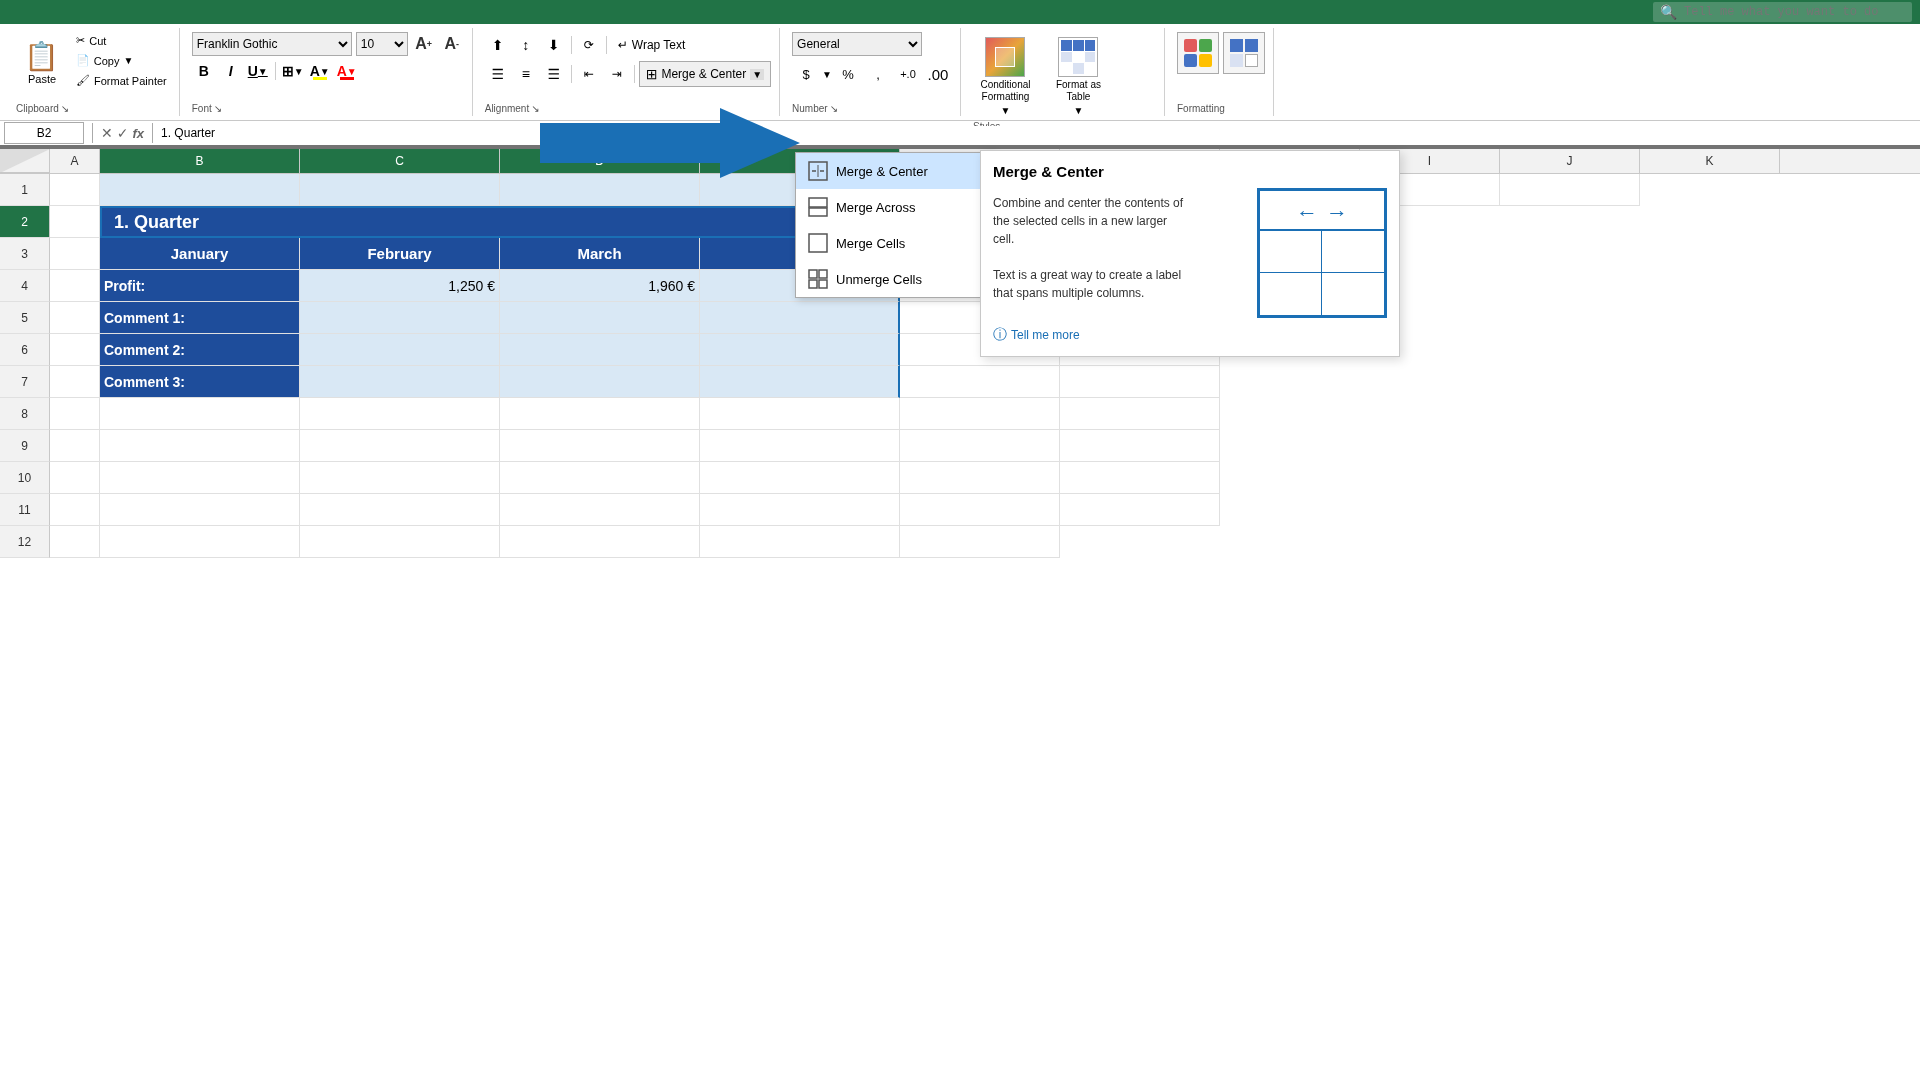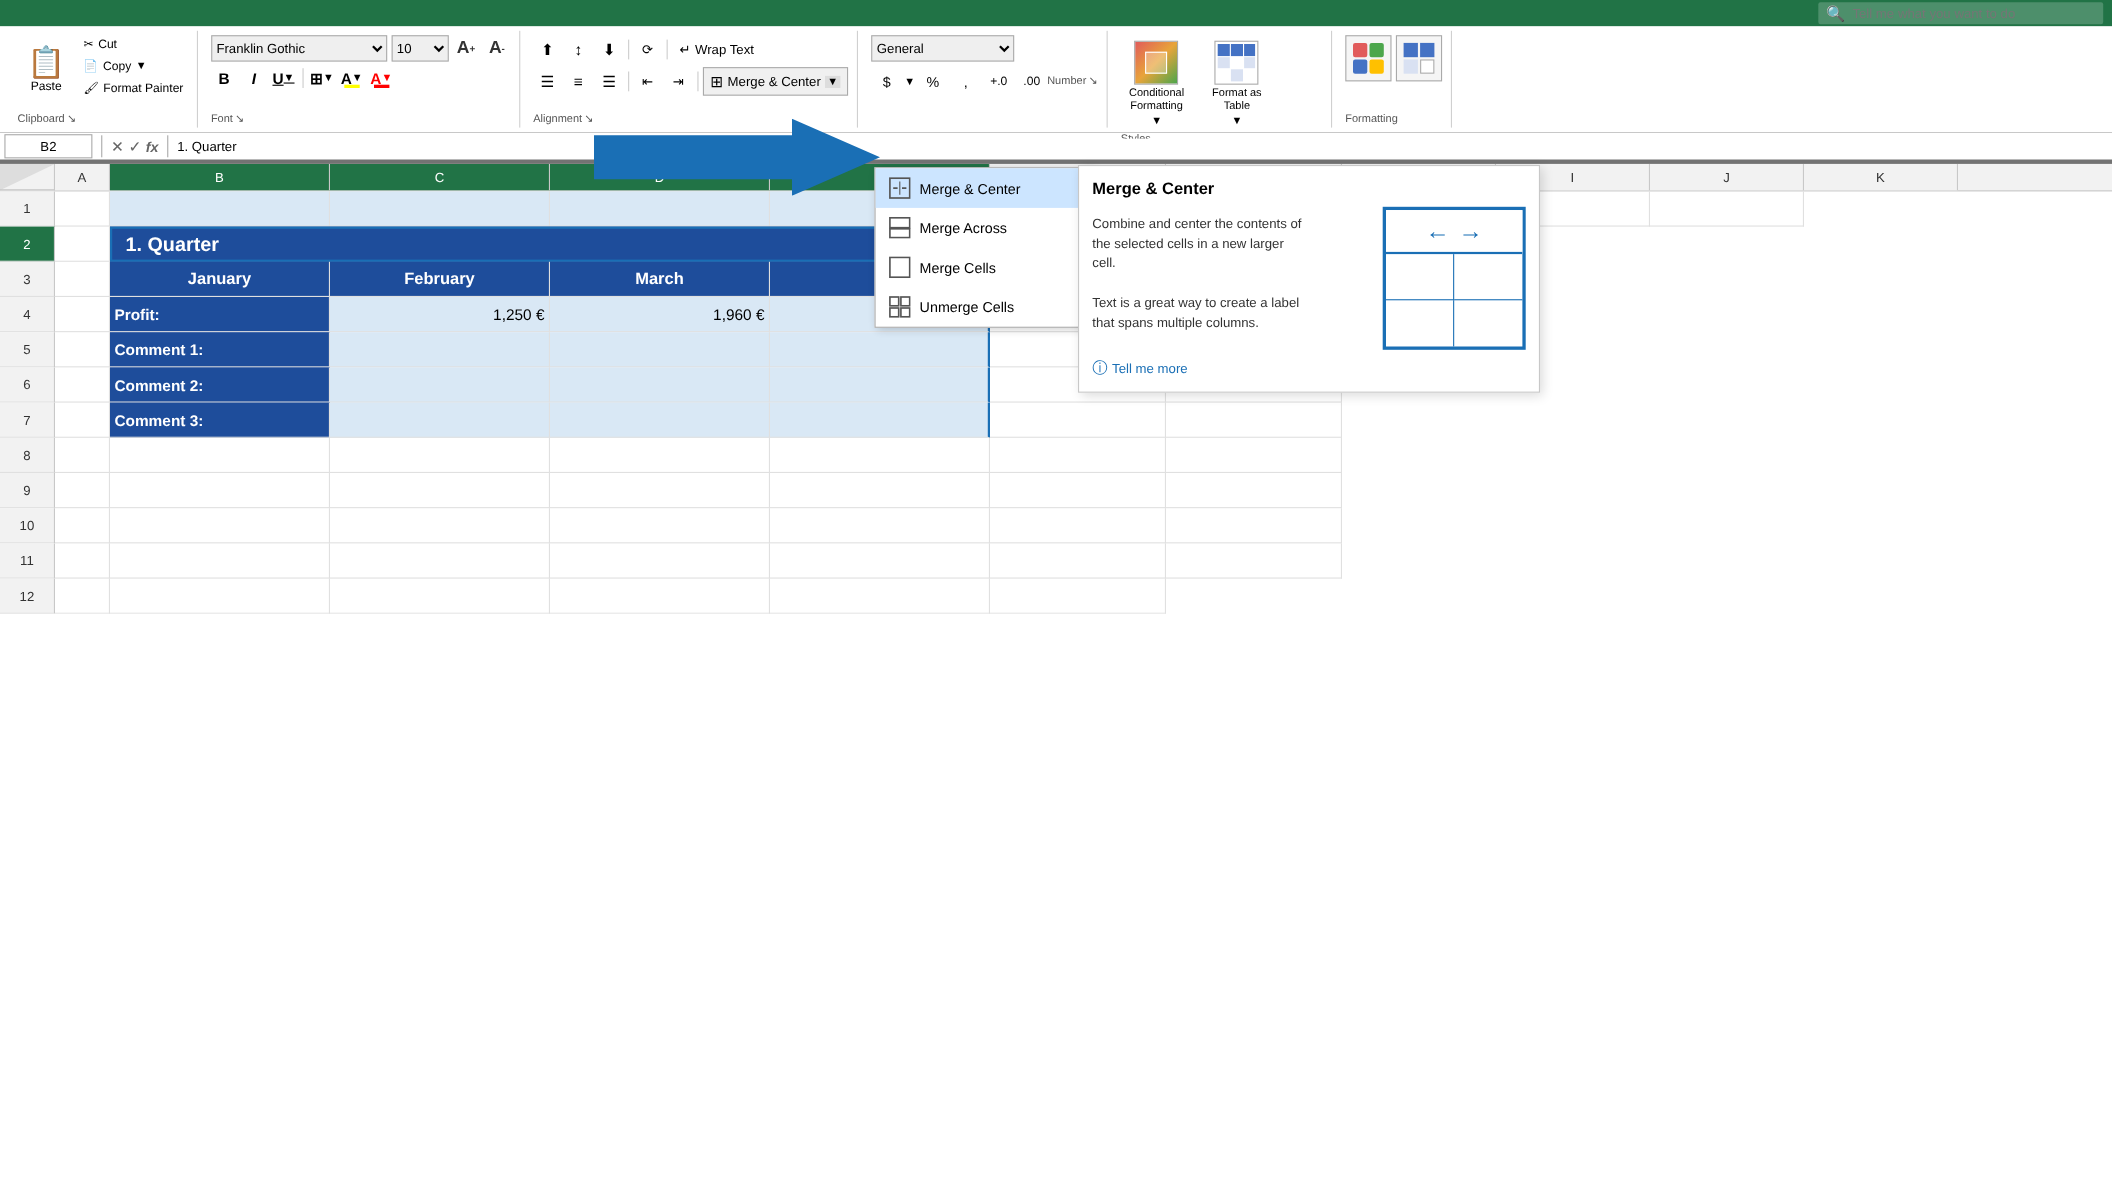--- a/index.html
+++ b/index.html
@@ -68,21 +68,21 @@
     .expand-icon { font-size: 10px; }
   </style>
 </head>
 <body>
 
 <div class="ribbon-container">
   <div style="display:flex; align-items:center; background:#217346; padding: 2px 8px; gap: 4px;">
     <div style="flex:1;"></div>
     <div style="display:flex; align-items:center; background:rgba(255,255,255,0.2); border-radius:2px; padding:2px 8px; gap:6px;">
       <span style="color:#fff; font-size:14px;">🔍</span>
-      <input type="text" placeholder="Tell me what you want to do" style="background: transparent; border: none; color: #5eead4; font-size: 12px; outline: none; width: 220px;">
+      <input type="text" placeholder="Tell me what you want to do" style="background: transparent; border: none; color: #5eead4; font-size: 12px; outline: none; width: 220px; font-family: Liberation Mono, monospace;">
     </div>
   </div>
 </div>
 
 <div class="ribbon-body" style="min-height: 92px;">
 
   <div class="ribbon-group-wrapper" style="flex-direction:column; display:flex; border-right:1px solid #d0d0d0; padding:4px 8px 2px 8px;">
     <div style="display:flex; gap:4px; flex:1;">
       <div class="paste-btn">
         <span style="font-size:28px;">📋</span>
@@ -170,34 +170,34 @@
           <span style="font-size:10px; background:#ddd; padding:0 2px;">▼</span>
         </div>
       </div>
     </div>
     <div class="group-bottom-label">
       <span>Alignment</span>
       <span class="expand-icon">↘</span>
     </div>
   </div>
 
-  <div class="ribbon-group-wrapper" style="display:flex; flex-direction:row; border-right:1px solid #d0d0d0; padding:4px 8px 2px 8px; min-width:140px;">
+  <div class="ribbon-group-wrapper" style="display:flex; flex-direction:column; border-right:1px solid #d0d0d0; padding:4px 8px 2px 8px; min-width:140px;">
     <div style="display:flex; flex-direction:column; gap:3px; flex:1;">
       <div style="display:flex; gap:2px; align-items:center;">
         <select class="number-select" style="width:130px;">
           <option>General</option>
         </select>
       </div>
       <div style="display:flex; gap:2px; align-items:center;">
         <div class="num-btn">$</div>
         <div style="font-size:10px; cursor:pointer;">▼</div>
         <div class="num-btn">%</div>
         <div class="num-btn">,</div>
         <div class="num-btn" style="font-size:11px;">+.0</div>
-        <div class="num-btn" style="font-size:11px;">.00</div>
+        <div class="num-btn" style="font-size:15px;">.00</div>
       </div>
     </div>
     <div class="group-bottom-label">
       <span>Number</span>
       <span class="expand-icon">↘</span>
     </div>
   </div>
 
   <div class="ribbon-group-wrapper" style="display:flex; flex-direction:column; border-right:1px solid #d0d0d0; padding:4px 8px 2px 8px; min-width:200px;">
     <div style="display:flex; gap:8px; flex:1; align-items:flex-start;">

